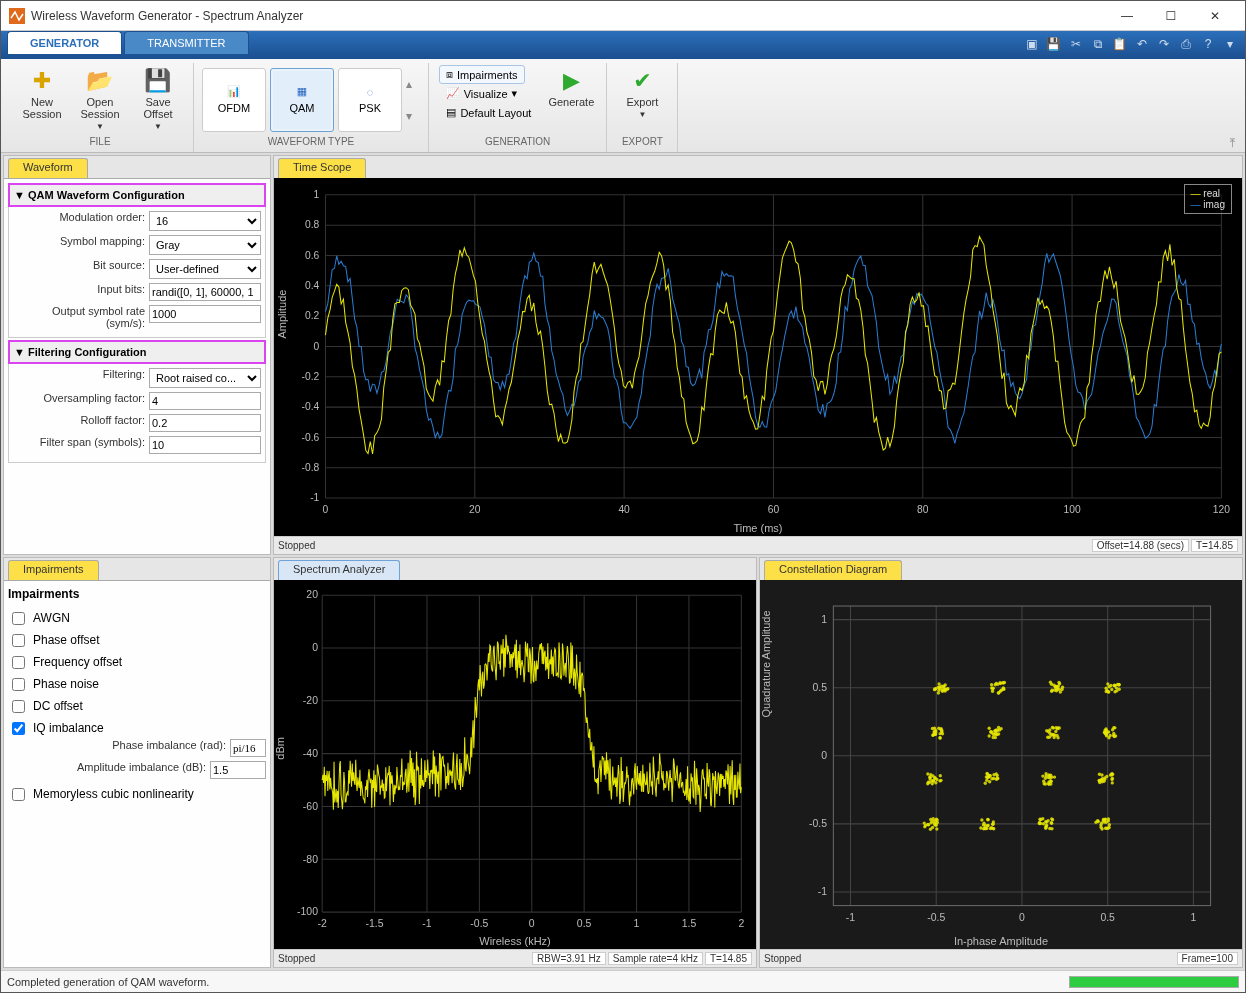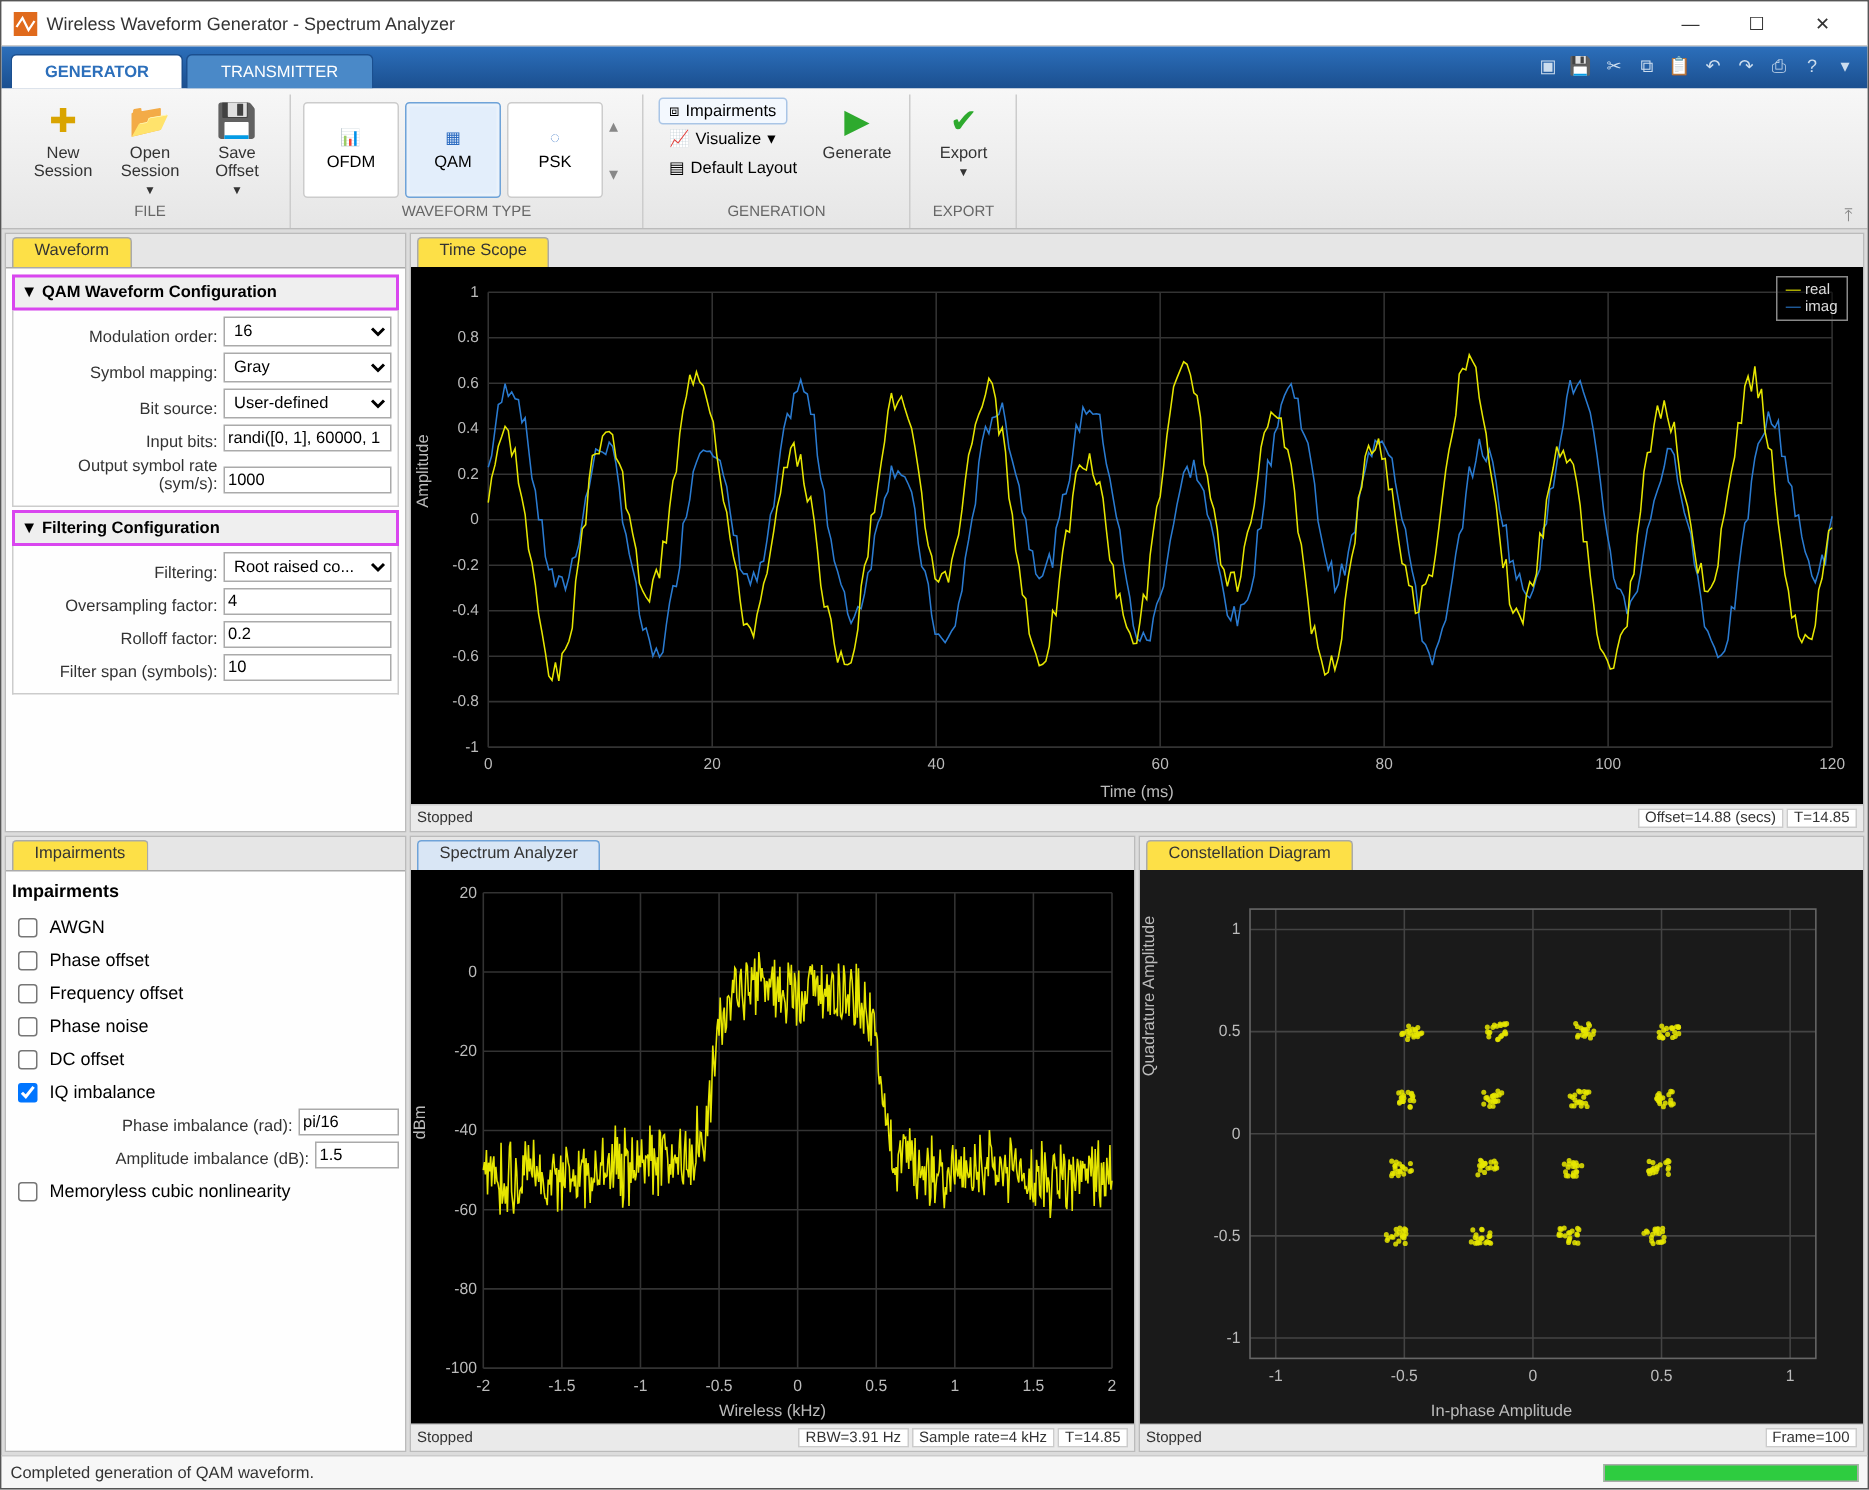--- a/index.html
+++ b/index.html
@@ -1,21 +1,21 @@
 <!DOCTYPE html>
 <html><head>
 <meta charset="utf-8">
 <style>
   * { box-sizing: border-box; margin: 0; padding: 0; }
   body { font-family: "Segoe UI", Arial, sans-serif; font-size: 12px; background: #f0f0f0; width: 1246px; height: 993px; overflow: hidden; display: flex; flex-direction: column; border:1px solid #555;}
   .titlebar { height: 30px; background: #fff; display: flex; align-items: center; padding: 0 8px; border-bottom: 1px solid #ccc; }
   .titlebar .logo { width:16px;height:16px;display:inline-block;margin-right:6px;}
   .titlebar .title { flex: 1; font-size: 12px; color: #333; }
   .winbtn { width: 44px; height: 28px; display: inline-flex; align-items: center; justify-content: center; color: #333; }
-  .tabstrip { height: 28px; background: linear-gradient(#2c6fbb, #1b4f8f); display: flex; align-items:flex-end; padding:0 6px; position:relative;}
+  .tabstrip { height: 28px; background: linear-gradient(#2c6fbb, #1b4f8f); display: flex; align-items:flex-start; padding:0 6px; position:relative;}
   .maintab { padding: 5px 22px; font-size: 11px; color: #fff; background: #4a89c8; border: 1px solid #1b4f8f; border-bottom: none; margin-right:2px; border-radius:4px 4px 0 0; cursor:pointer;}
   .maintab.active { background: #fff; color: #2c6fbb; font-weight:bold;}
   .quickbar { position:absolute; right:6px; top:4px; display:flex; gap:4px;}
   .quickbar span{width:18px;height:18px;display:inline-flex;align-items:center;justify-content:center;color:#cde;font-size:12px;border:1px solid transparent;border-radius:2px;}
   .ribbon { height: 94px; background: linear-gradient(#f7f7f7,#e6e6e6); border-bottom: 1px solid #bbb; display: flex; padding:4px 6px 0 6px; }
   .rgroup { border-right: 1px solid #ccc; display:flex; flex-direction:column; align-items:center; padding:0 8px;}
   .rgroup:last-child{border-right:none;}
   .rgroup .tools{display:flex; gap:4px; flex:1;}
   .rgroup .lbl { font-size:10px; color:#666; text-align:center; height:16px; width:100%;}
   .bigbtn { display:flex; flex-direction:column; align-items:center; justify-content:flex-start; width:54px; padding:4px; border:1px solid transparent; border-radius:3px; cursor:pointer; font-size:11px; color:#333; text-align:center; gap:2px;}
@@ -26,21 +26,21 @@
   .genbtn.boxed{border-color:#a9c5e6;background:#f3f8fe;}
   .ribcollapse{position:absolute;right:10px;bottom:2px;color:#888;font-size:12px;}
   .workspace { flex:1; display:grid; grid-template-columns: 268px 1fr; grid-template-rows: 400px 1fr; gap:2px; background:#dcdcdc; padding:2px;}
   .pane { background:#f4f4f4; border:1px solid #bbb; display:flex; flex-direction:column; position:relative;}
   .panetabs{display:flex;background:#e6e6e6;height:22px;padding-top:2px;padding-left:4px;}
   .panetab{padding:2px 14px;font-size:11px;background:#fde047;border:1px solid #aaa;border-bottom:none;border-radius:3px 3px 0 0;color:#333;}
   .panetab.sel{background:#d9e6f5;border-color:#6fa3d8;}
   .panebody{flex:1;background:#fefefe;border-top:1px solid #aaa;padding:4px;overflow:auto;display:flex;flex-direction:column;}
   .sechead{font-weight:bold;font-size:11px;padding:4px;background:#efefef;border:2px solid #d946ef;}
   .formsec{border:1px solid #ccc;border-top:none;padding:4px;margin-bottom:2px;}
-  .frow{display:flex;align-items:flex-end;gap:4px;margin-bottom:4px;}
+  .frow{display:flex;align-items:flex-start;gap:4px;margin-bottom:4px;}
   .frow label{flex:1;text-align:right;font-size:11px;color:#333;}
   .frow input,.frow select{width:112px;font-size:11px;padding:2px;border:1px solid #aaa;background:#fff;}
   .chk{display:flex;align-items:center;gap:8px;padding:4px 2px;font-size:12px;}
   .chk input{margin-left:2px;}
   .indent{padding-left:28px;}
   .chartpane{flex:1;background:#000;position:relative;}
   .axis-label{position:absolute;color:#bbb;font-size:11px;}
   .legendbox{position:absolute;top:6px;right:10px;background:rgba(0,0,0,0.5);border:1px solid #888;padding:3px 6px;color:#ddd;font-size:10px;}
   .statusstrip{height:18px;background:#eaeaea;border-top:1px solid #ccc;display:flex;align-items:center;font-size:10px;color:#333;padding:0 4px;gap:2px;}
   .ssbox{border:1px solid #ccc;padding:0 4px;background:#fff;}
@@ -293,21 +293,21 @@
       <label class="chk">
           <input type="checkbox" style="">
           <span>DC offset</span>
         </label>
       <label class="chk">
           <input type="checkbox" checked="" style="">
           <span>IQ imbalance</span>
         </label>
       <div class="frow indent">
           <label>Phase imbalance (rad):</label>
-          <input style="width: 67px;" value="pi/16">
+          <input style="width: 36px; font-family: Liberation Serif, serif;" value="pi/16">
         </div>
       <div class="frow indent">
           <label>Amplitude imbalance (dB):</label>
           <input style="width: 56px;" value="1.5">
         </div>
       <label class="chk">
           <input type="checkbox" style="">
           <span>Memoryless cubic nonlinearity</span>
         </label>
     </div>

